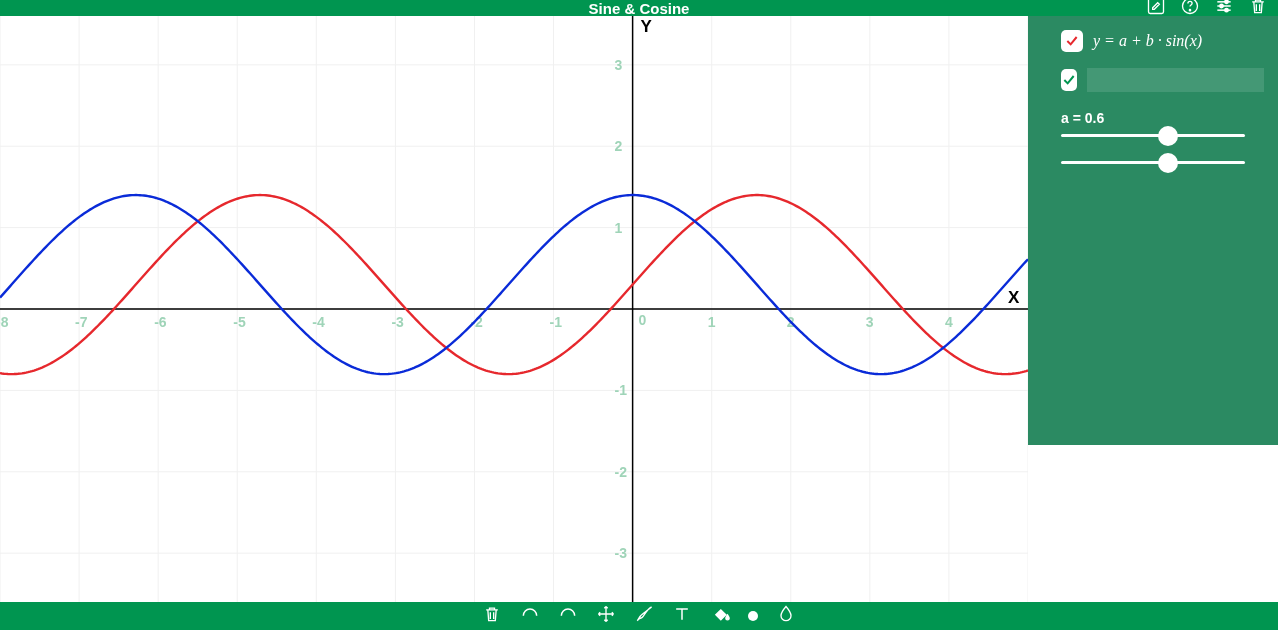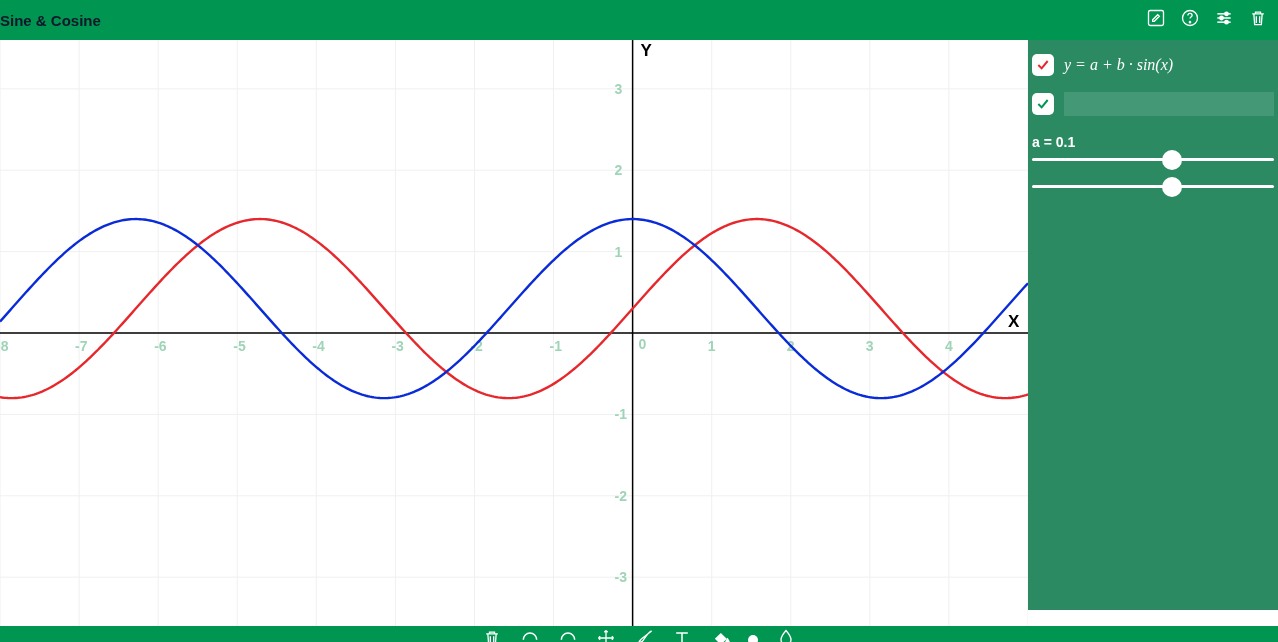--- a/index.html
+++ b/index.html
@@ -1,25 +1,25 @@
 <!DOCTYPE html>
 <html><head>
 <meta charset="utf-8">
 <style>
   * { box-sizing: border-box; margin: 0; padding: 0; }
   html, body { width: 1278px; height: 642px; font-family: Arial, sans-serif; overflow: hidden; }
   
   .header {
-    height: 40px;
+    height: 16px;
     background: #009550;
     display: flex;
     align-items: center;
-    justify-content: flex-start;
+    justify-content: center;
     position: relative;
-    color: #0f172a;
+    color: #ffffff;
   }
   .header-title {
     font-weight: bold;
     font-size: 15px;
   }
   .header-icons {
     position: absolute;
     right: 10px;
     display: flex;
     gap: 14px;
@@ -48,23 +48,23 @@
   }
   .canvas-wrap {
     width: 1028px;
     height: 586px;
     position: relative;
     background: white;
     overflow: hidden;
   }
   .sidebar {
     width: 250px;
-    height: 570px;
+    height: 429px;
     background: #2b8a62;
-    padding: 14px 4px;
+    padding: 14px 33px;
     color: white;
     font-size: 14px;
   }
   .eq-row {
     display: flex;
     align-items: center;
     gap: 10px;
     margin-bottom: 16px;
   }
   .chk {
@@ -214,21 +214,21 @@
     <div class="eq-row">
       <div class="chk">
         <svg viewBox="0 0 24 24" fill="none" stroke="#009550" stroke-width="3">
             <path d="M5 12l5 5 9-11"></path>
           </svg>
       </div>
       <input class="eq-input" value="" style="">
     </div>
 
     <div class="slider-group">
-      <div class="slider-label">a = 0.1</div>
+      <div class="slider-label">a = 0.6</div>
       <div class="slider-track">
         <div class="slider-thumb" id="thumb-a" style="left: 58%;"></div>
       </div>
     </div>
 
     <div class="slider-group">
       <div class="slider-track">
         <div class="slider-thumb" id="thumb-b" style="left: 58%;"></div>
       </div>
     </div>

